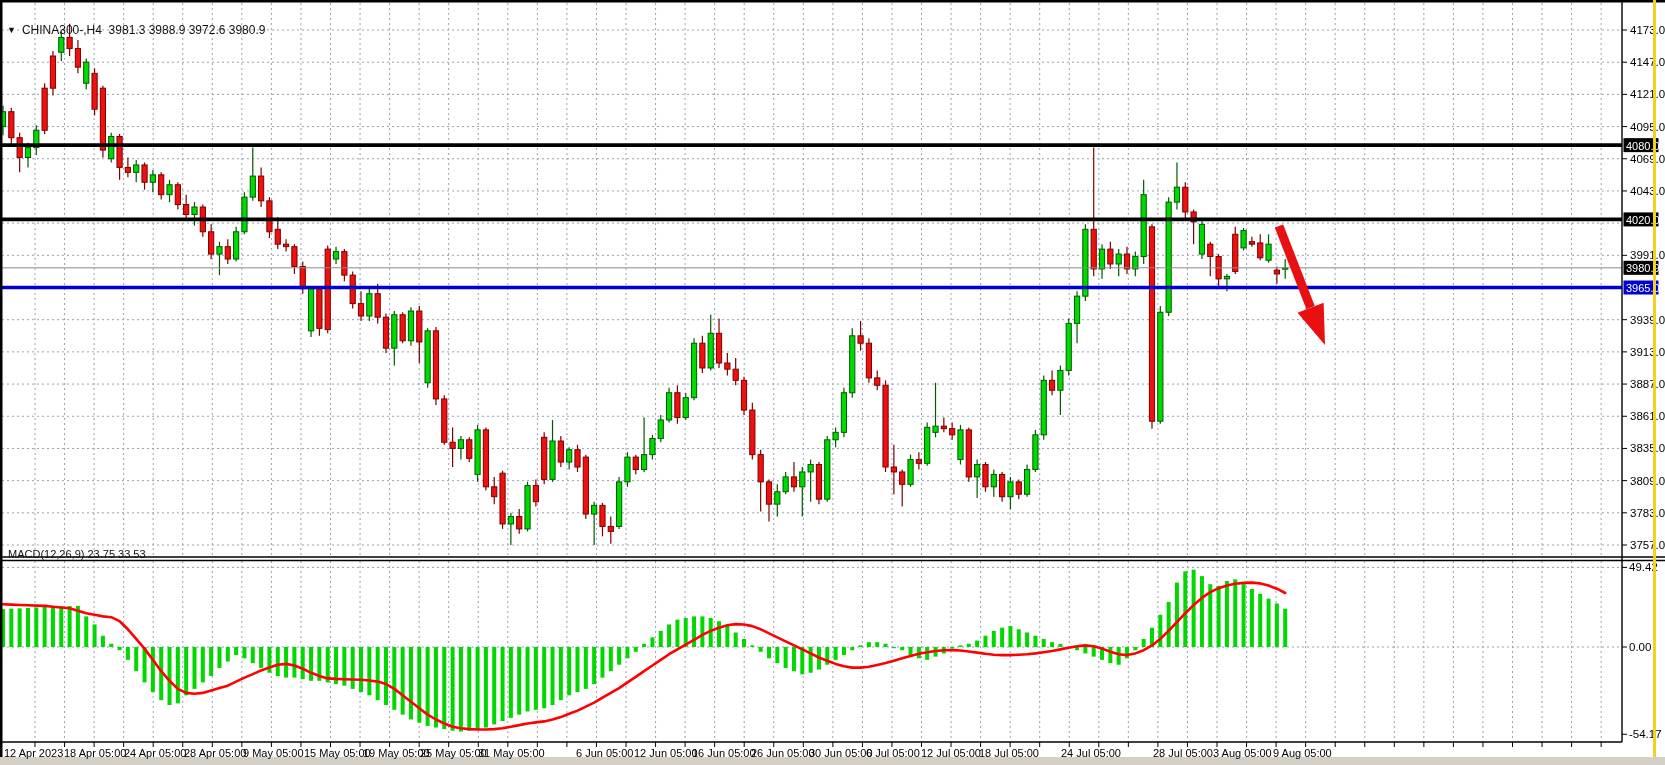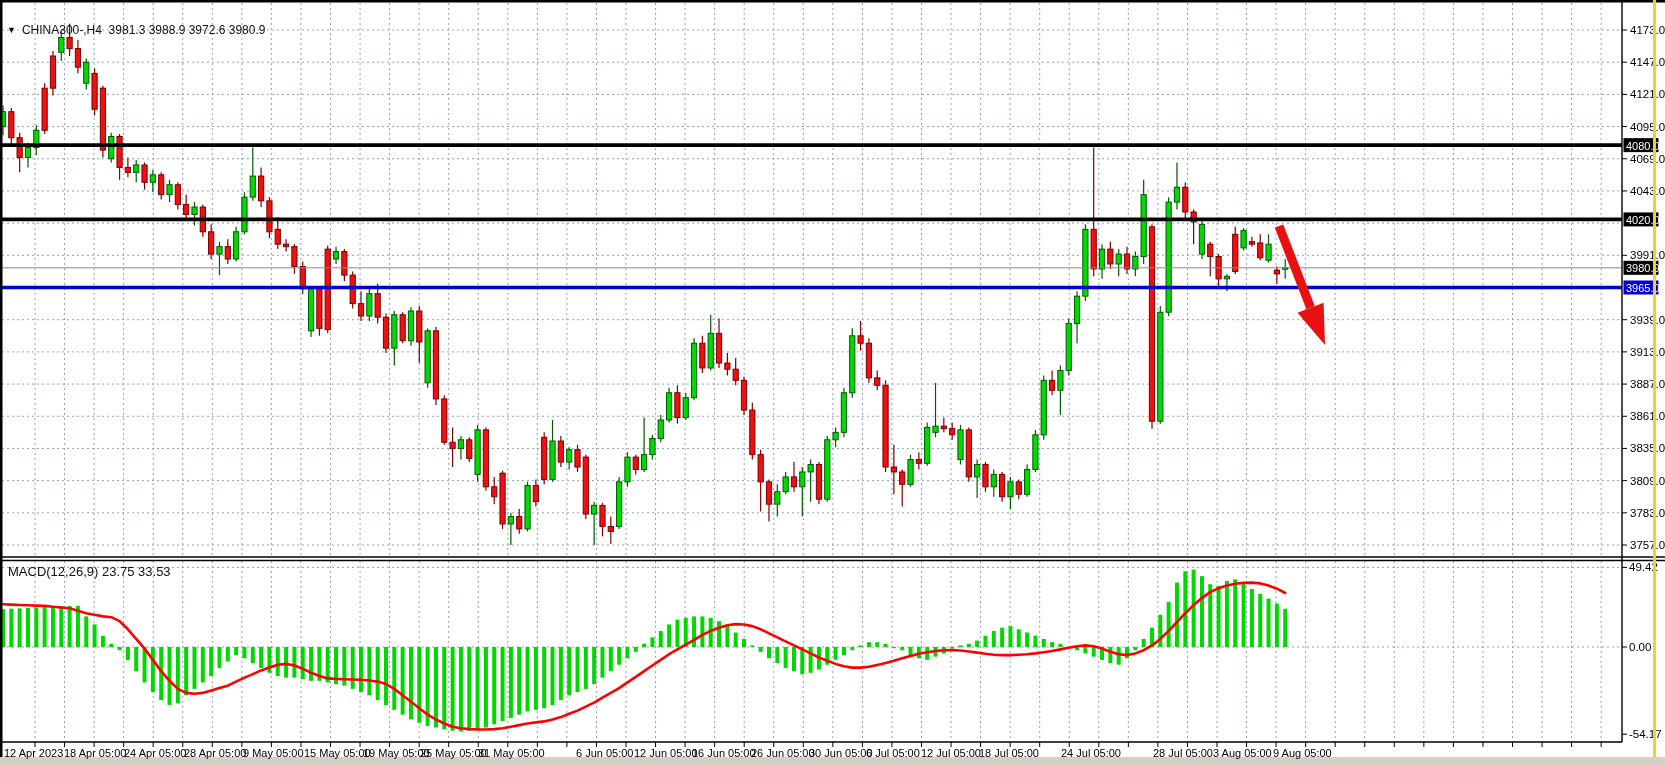--- a/index.html
+++ b/index.html
@@ -1,21 +1,21 @@
 <!DOCTYPE html>
 <html><head>
 <meta charset="utf-8">
 <style>
   html,body{margin:0;padding:0;background:#ffffff;}
   #win{position:relative;width:1665px;height:765px;background:#ffffff;overflow:hidden;
        font-family:"Liberation Sans",sans-serif;}
   #cv{position:absolute;left:0;top:0;}
   #titlebar{position:absolute;left:7px;top:7px;font-size:12px;color:#111111;white-space:pre;margin-top:16px;}
   #titlebar .dd{font-size:9px;margin-right:6px;vertical-align:1px;cursor:pointer;}
-  #macdlabel{position:absolute;left:8px;top:564px;font-size:13px;color:#111111;}
+  #macdlabel{position:absolute;left:8px;top:548px;font-size:11px;color:#111111;}
 </style>
 </head>
 <body>
 
 <div id="win">
   <svg id="cv" width="1665" height="765">
       <rect x="0" y="0" width="1665" height="765" fill="#ffffff"></rect>
       <g>
         <line x1="35" y1="3" x2="35" y2="557" stroke="#94a2b4" stroke-width="1" stroke-dasharray="2,3"></line>
         <line x1="35" y1="561" x2="35" y2="742" stroke="#94a2b4" stroke-width="1" stroke-dasharray="2,3"></line>

